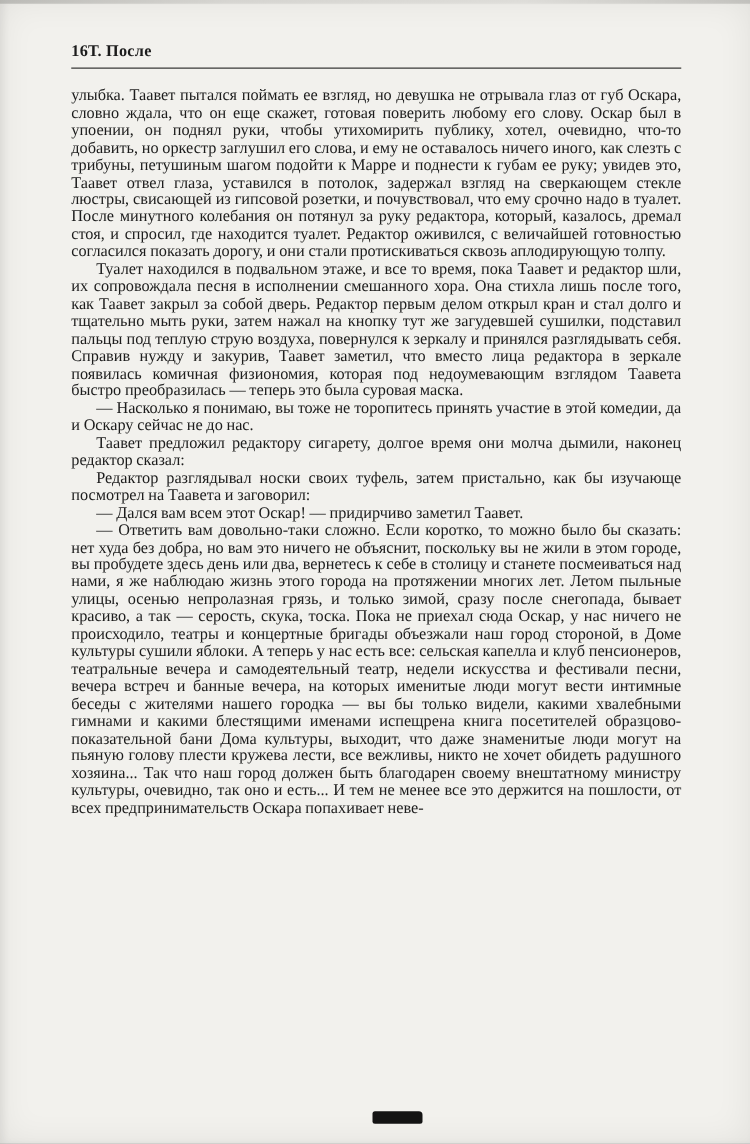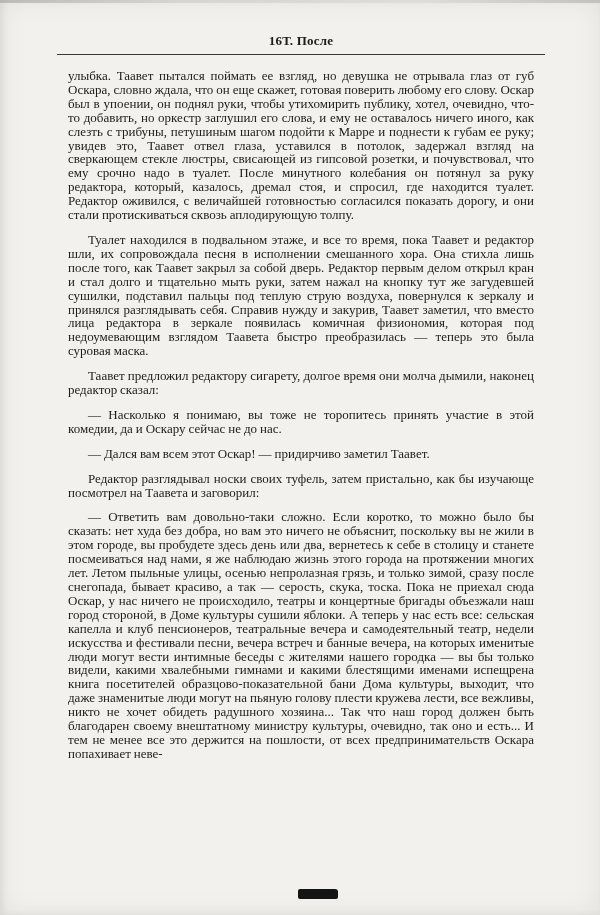--- a/index.html
+++ b/index.html
@@ -21,21 +21,21 @@
   .scan-top-edge {
     position: absolute;
     top: 0; left: 0; right: 0;
     height: 3px;
     background: linear-gradient(90deg, #9a9a96, #c9c8c4 30%, #d8d7d3 70%, #a8a7a3);
     opacity: 0.55;
   }
 
   .page-header {
     display: flex;
-    justify-content: center;
+    justify-content: flex-start;
     align-items: baseline;
     margin: 33px 55px 0 57px;
     font-weight: bold;
     font-size: 13px;
     letter-spacing: 0.2px;
   }
 
   .header-rule {
     height: 1px;
     background: #3a3a38;
@@ -46,21 +46,21 @@
     margin: 14px 55px 0 57px;
     font-size: 13px;
     line-height: 13.9px;
     text-align: justify;
     hyphens: auto;
     -webkit-hyphens: auto;
     word-spacing: -0.3px;
   }
 
   .text-block p {
-    margin: 11px;
+    margin: 0;
     text-indent: 20px;
   }
 
   .text-block p.no-indent {
     text-indent: 0;
   }
 
   .ink-mark {
     position: absolute;
     left: 298px;
@@ -81,22 +81,22 @@
   <header class="page-header">
     <span class="page-number">16</span>
     <span class="running-author">Т. После</span>
   </header>
 
   <div class="header-rule"></div>
 
   <main class="text-block">
     <p class="no-indent">улыбка. Таавет пытался поймать ее взгляд, но девушка не отрывала глаз от губ Оскара, словно ждала, что он еще скажет, готовая поверить любому его слову. Оскар был в упоении, он поднял руки, чтобы утихомирить публику, хотел, очевидно, что-то добавить, но оркестр заглушил его слова, и ему не оставалось ничего иного, как слезть с трибуны, петушиным шагом подойти к Марре и поднести к губам ее руку; увидев это, Таавет отвел глаза, уставился в потолок, задержал взгляд на сверкающем стекле люстры, свисающей из гипсовой розетки, и почувствовал, что ему срочно надо в туалет. После минутного колебания он потянул за руку редактора, который, казалось, дремал стоя, и спросил, где находится туалет. Редактор оживился, с величайшей готовностью согласился показать дорогу, и они стали протискиваться сквозь аплодирующую толпу.</p>
     <p>Туалет находился в подвальном этаже, и все то время, пока Таавет и редактор шли, их сопровождала песня в исполнении смешанного хора. Она стихла лишь после того, как Таавет закрыл за собой дверь. Редактор первым делом открыл кран и стал долго и тщательно мыть руки, затем нажал на кнопку тут же загудевшей сушилки, подставил пальцы под теплую струю воздуха, повернулся к зеркалу и принялся разглядывать себя. Справив нужду и закурив, Таавет заметил, что вместо лица редактора в зеркале появилась комичная физиономия, которая под недоумевающим взглядом Таавета быстро преобразилась — теперь это была суровая маска.</p>
+    <p>— Насколько я понимаю, вы тоже не торопитесь принять участие в этой комедии, да и Оскару сейчас не до нас.</p>
     <p>Таавет предложил редактору сигарету, долгое время они молча дымили, наконец редактор сказал:</p>
-    <p>— Насколько я понимаю, вы тоже не торопитесь принять участие в этой комедии, да и Оскару сейчас не до нас.</p>
+    <p>Редактор разглядывал носки своих туфель, затем пристально, как бы изучающе посмотрел на Таавета и заговорил:</p>
     <p>— Дался вам всем этот Оскар! — придирчиво заметил Таавет.</p>
-    <p>Редактор разглядывал носки своих туфель, затем пристально, как бы изучающе посмотрел на Таавета и заговорил:</p>
     <p>— Ответить вам довольно-таки сложно. Если коротко, то можно было бы сказать: нет худа без добра, но вам это ничего не объяснит, поскольку вы не жили в этом городе, вы пробудете здесь день или два, вернетесь к себе в столицу и станете посмеиваться над нами, я же наблюдаю жизнь этого города на протяжении многих лет. Летом пыльные улицы, осенью непролазная грязь, и только зимой, сразу после снегопада, бывает красиво, а так — серость, скука, тоска. Пока не приехал сюда Оскар, у нас ничего не происходило, театры и концертные бригады объезжали наш город стороной, в Доме культуры сушили яблоки. А теперь у нас есть все: сельская капелла и клуб пенсионеров, театральные вечера и самодеятельный театр, недели искусства и фестивали песни, вечера встреч и банные вечера, на которых именитые люди могут вести интимные беседы с жителями нашего городка — вы бы только видели, какими хвалебными гимнами и какими блестящими именами испещрена книга посетителей образцово-показательной бани Дома культуры, выходит, что даже знаменитые люди могут на пьяную голову плести кружева лести, все вежливы, никто не хочет обидеть радушного хозяина... Так что наш город должен быть благодарен своему внештатному министру культуры, очевидно, так оно и есть... И тем не менее все это держится на пошлости, от всех предпринимательств Оскара попахивает неве-</p>
   </main>
 
   <div class="ink-mark"></div>
 
 </div>
 
 </body></html>

